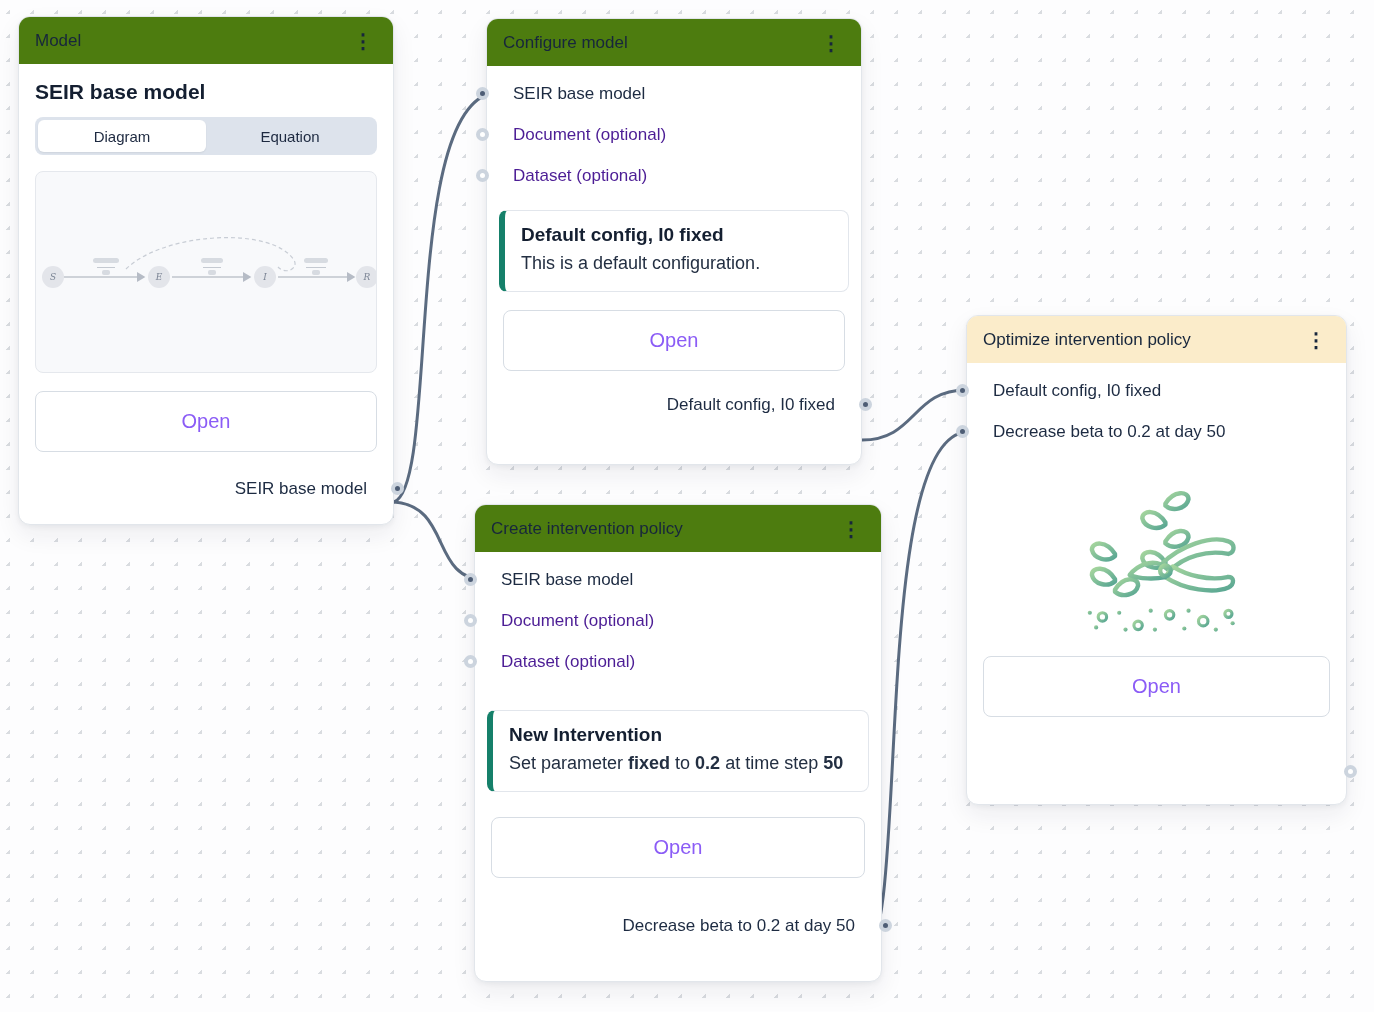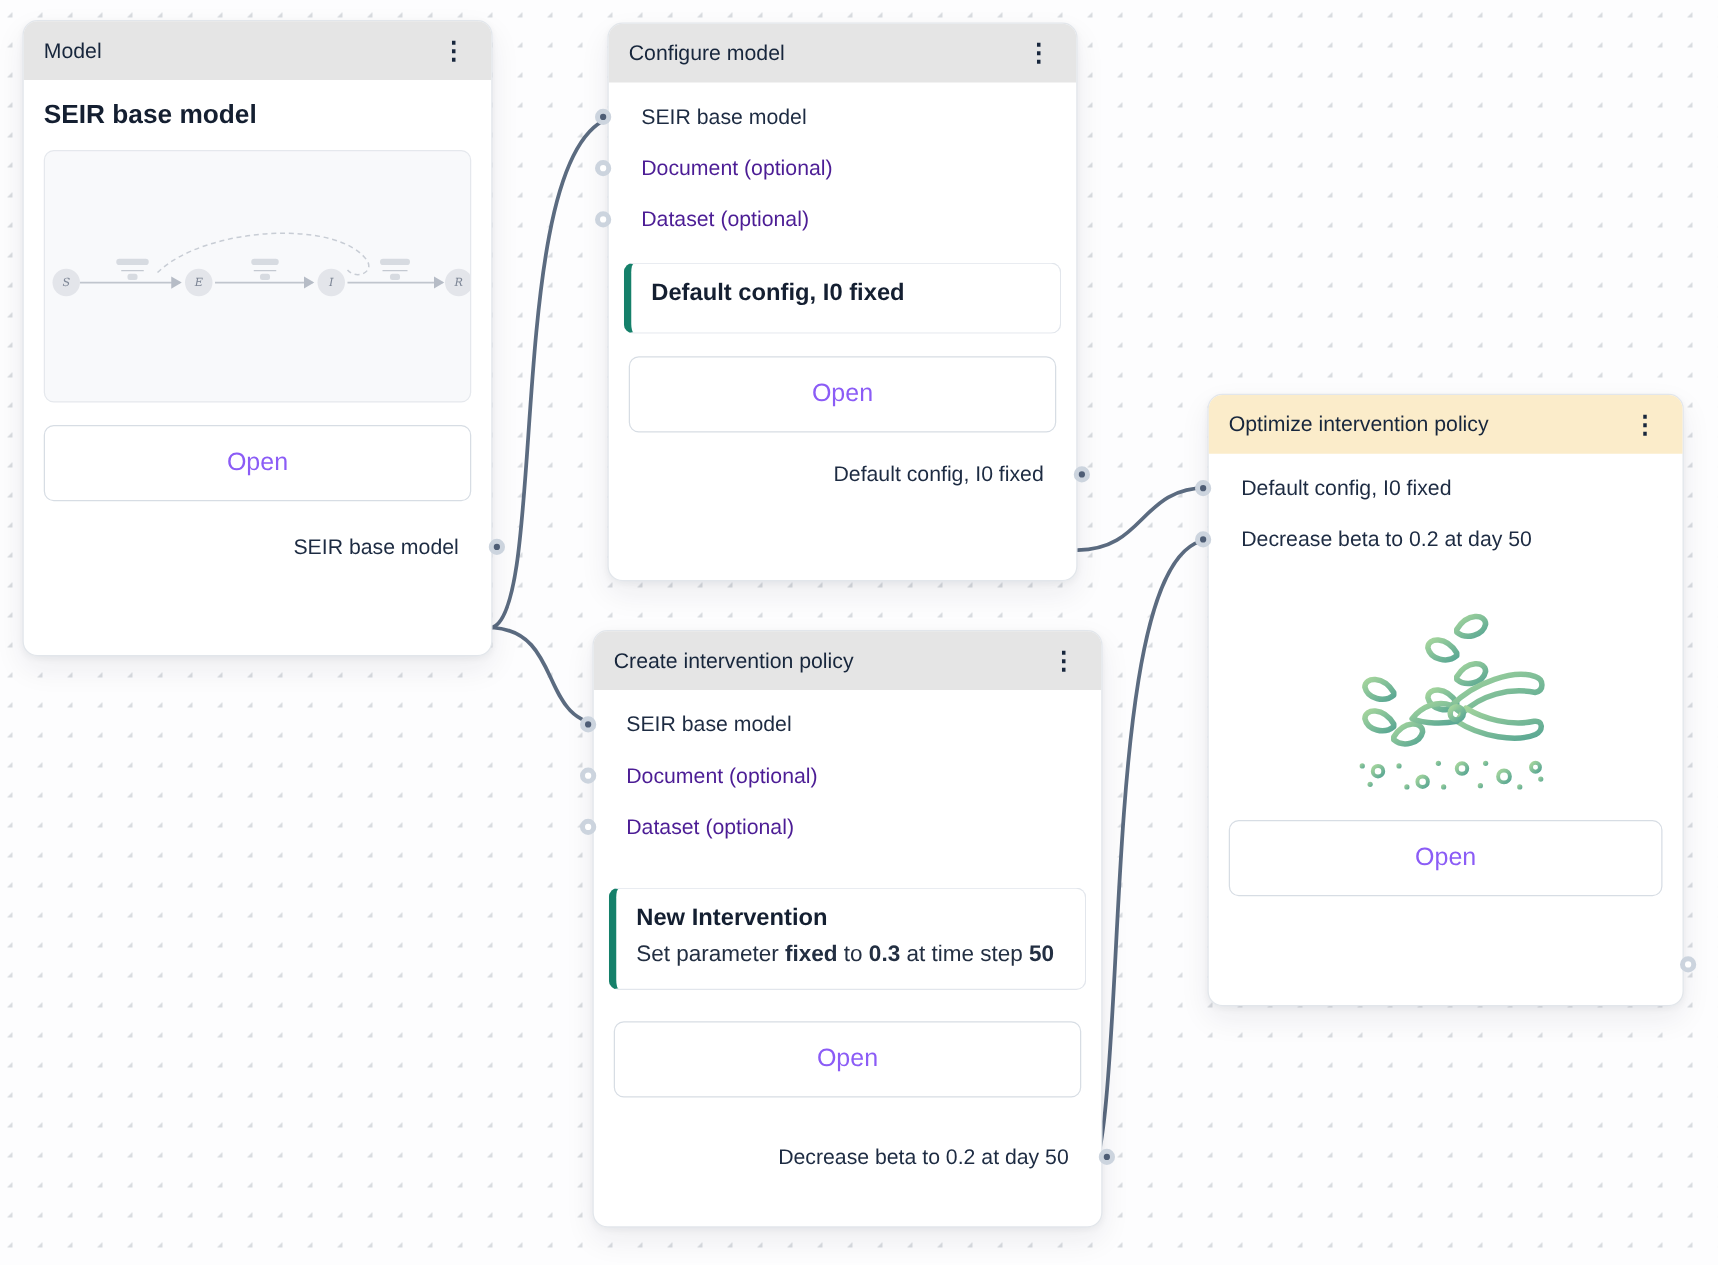--- a/index.html
+++ b/index.html
@@ -15,21 +15,21 @@
   .edge { fill:none; stroke:#5b6b80; stroke-width:3; stroke-linecap:round; }
 
   .card {
     position:absolute; z-index:2; background:#ffffff;
     border:1px solid #e2e6eb; border-radius:12px;
     box-shadow:0 2px 5px rgba(23,34,52,.05), 0 10px 24px rgba(23,34,52,.07);
   }
   .card-header {
     display:flex; align-items:center; justify-content:space-between;
     height:47px; padding:0 16px; border-radius:11px 11px 0 0;
-    background:#e5e5e5; color:#17263c; font-size:17px;
+    background:#4d7c0f; color:#17263c; font-size:17px;
   }
   .card-header.warn { background:#fbecca; }
   .kebab { font-size:20px; font-weight:700; color:#17263c; line-height:1; cursor:pointer; background:none; border:none; padding:2px 4px; font-family:inherit; }
 
   .model-name { font-size:21px; font-weight:700; color:#141f31; margin:16px 16px 0; }
 
   .tabs { margin:13px 16px 0; background:#dde3ec; border-radius:8px; padding:3px; display:flex; height:38px; }
   .tab { flex:1; display:flex; align-items:center; justify-content:center; font-size:15px; color:#1d2940; border-radius:6px; cursor:pointer; }
   .tab.active { background:#ffffff; box-shadow:0 1px 2px rgba(0,0,0,.07); }
 
@@ -73,20 +73,24 @@
     <path class="edge" d="M 862 440 C 916 440 912 390 966 390"></path>
     <path class="edge" d="M 864 953 C 910 948 870 440 966 432"></path>
   </svg>
 
   <div class="card" style="left:18px; top:16px; width:376px; height:509px;">
     <div class="card-header">
       <span>Model</span>
       <button class="kebab">⋮</button>
     </div>
     <div class="model-name">SEIR base model</div>
+    <div class="tabs">
+      <div class="tab active">Diagram</div>
+      <div class="tab">Equation</div>
+    </div>
     <div class="preview">
       <svg width="342" height="200" viewBox="0 0 342 200">
         <defs>
           <marker id="arr" markerWidth="7" markerHeight="7" refX="5" refY="3.5" orient="auto">
             <path d="M0,0 L6,3.5 L0,7 Z" fill="#b6bcc6"></path>
           </marker>
         </defs>
 
         <path d="M90,97 C128,60 236,54 258,88 C263,97 249,103 242,95" fill="none" stroke="#c8cdd5" stroke-width="1.2" stroke-dasharray="4 3"></path>
 
@@ -141,20 +145,21 @@
     <div class="io-row in muted">
       <span class="port empty"></span>
       <span>Document (optional)</span>
     </div>
     <div class="io-row in muted">
       <span class="port empty"></span>
       <span>Dataset (optional)</span>
     </div>
     <div class="info-box">
       <div class="ib-title">Default config, I0 fixed</div>
+      <div class="ib-desc">This is a default configuration.</div>
     </div>
     <button class="btn-open">Open</button>
     <div class="io-row out" style="margin-top:13px;">
       <span>Default config, I0 fixed</span>
       <span class="port"></span>
     </div>
   </div>
 
   <div class="card" style="left:474px; top:504px; width:408px; height:478px;">
     <div class="card-header">
@@ -169,21 +174,21 @@
       <span class="port empty"></span>
       <span>Document (optional)</span>
     </div>
     <div class="io-row in muted">
       <span class="port empty"></span>
       <span>Dataset (optional)</span>
     </div>
     <div class="info-box" style="margin-top:28px;">
       <div class="ib-title">New Intervention</div>
       <div class="ib-desc">
-        <span>Set parameter </span><span class="bold">fixed</span><span> to </span><span class="bold">0.3</span><span> at time step </span><span class="bold">50</span>
+        <span>Set parameter </span><span class="bold">fixed</span><span> to </span><span class="bold">0.2</span><span> at time step </span><span class="bold">50</span>
       </div>
     </div>
     <button class="btn-open" style="margin-top:25px;">Open</button>
     <div class="io-row out" style="margin-top:27px;">
       <span>Decrease beta to 0.2 at day 50</span>
       <span class="port"></span>
     </div>
   </div>
 
   <div class="card" style="left:966px; top:315px; width:381px; height:490px;">

